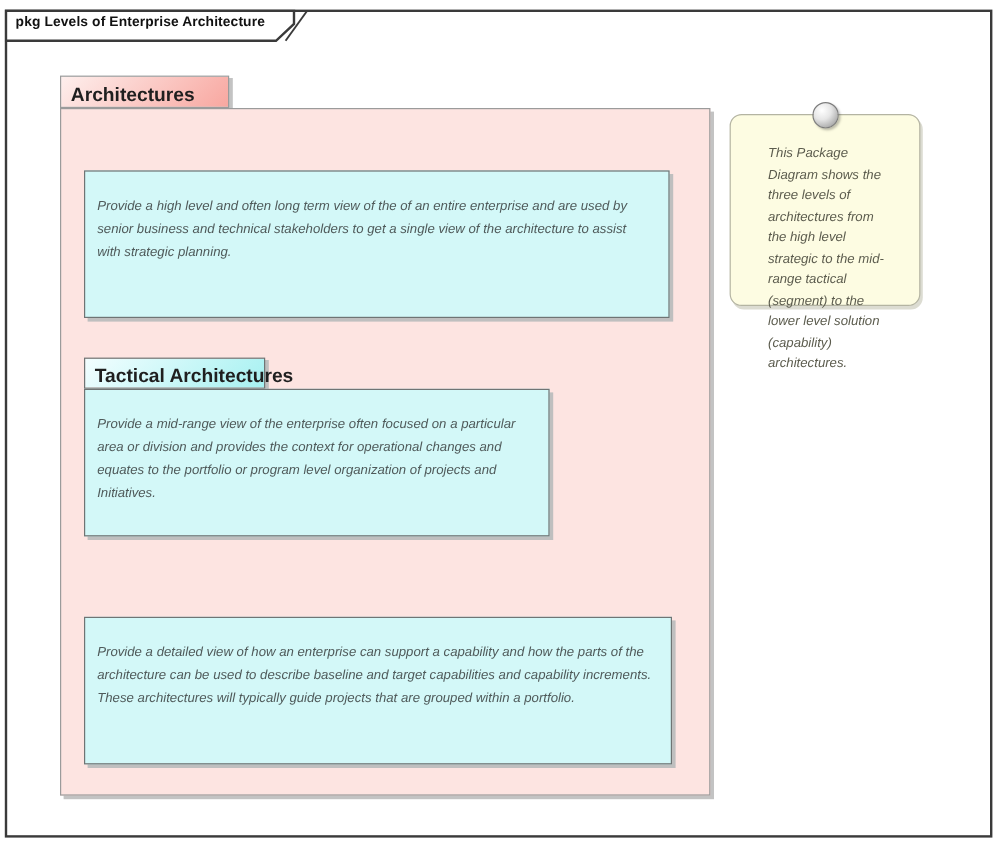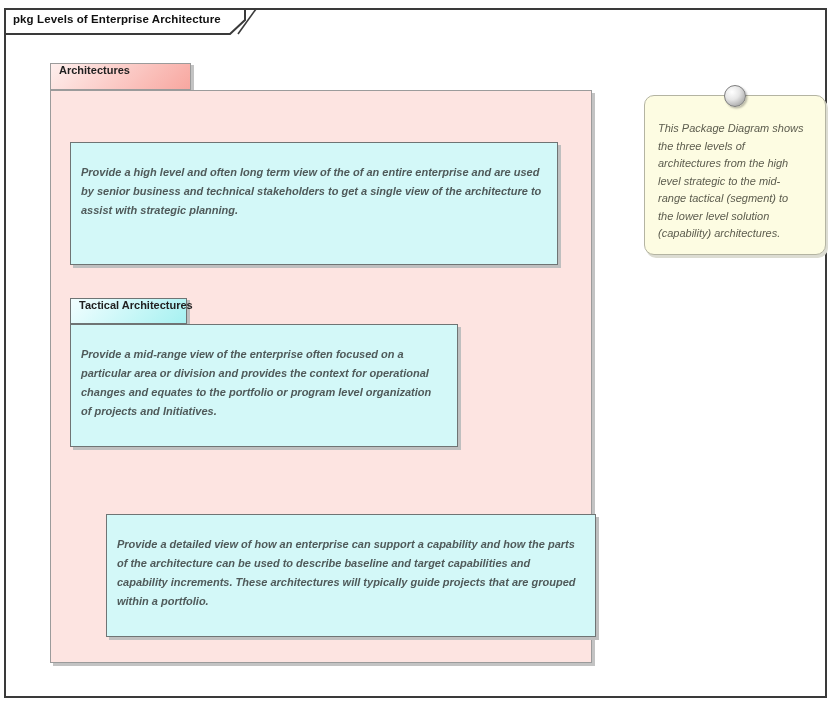--- a/index.html
+++ b/index.html
@@ -14,47 +14,48 @@
     border:2px solid #3a3a3a; background:transparent;
   }
   .frame-label { position:absolute; left:-2px; top:-2px; width:270px; height:28px; }
   .frame-label svg { position:absolute; left:0; top:0; }
   .frame-label .frame-title {
     position:absolute; left:9px; top:5px; font-size:11.5px; font-weight:bold;
     color:#111; white-space:nowrap; letter-spacing:0.1px;
   }
   
   .pkg-tab {
-    position:absolute; display:flex; align-items:flex-start; padding-left:8px;
-    font-weight:bold; font-size:11px; color:#1f1f1f; white-space:nowrap;
+    position:absolute; display:flex; align-items:flex-end; padding-left:8px;
+    font-weight:bold; font-size:16px; color:#1f1f1f; white-space:nowrap;
   }
   .pkg-tab.pink {
     background:linear-gradient(135deg,#feefed 0%,#f8a7a0 100%);
     border:1.5px solid #9b9b9b; box-shadow:3px 2px 0 #c3c3c3;
   }
   .pkg-body.pink {
     background:#fde4e1; border:1.5px solid #9b9b9b; box-shadow:3px 3px 0 #c3c3c3;
   }
   .pkg-tab.cyan {
     background:linear-gradient(135deg,#f2feff 0%,#a6f1f1 100%);
     border:1.5px solid #6f7474; box-shadow:3px 2px 0 #bfbfbf;
   }
   .pkg-body.cyan {
     background:#d3f8f8; border:1.5px solid #6f7474; box-shadow:3px 3px 0 #bfbfbf;
   }
   .pkg-body { position:absolute; }
   .desc {
     padding:20px 13px 0 10px; font-style:italic; font-size:11px;
-    line-height:19px; color:#4f5a5a;font-weight:bold;
+    line-height:19px; color:#4f5a5a;
   }
   
   .note {
-    position:absolute; left:644px; top:95px; width:182px; height:160px;
+    position:absolute; left:608px; top:95px; width:159px; height:160px;
     background:#fdfce2; border:1.5px solid #b4b4a2; border-radius:10px;
     box-shadow:2px 3px 0 #dcdcd2;
+    padding-left:18px;
   }
   .note-ball {
     position:absolute; top:-11px; left:50%; margin-left:-11px;
     width:22px; height:22px; border-radius:50%;
     background:radial-gradient(circle at 35% 30%, #ffffff 0%, #e6e6e6 40%, #aaaaaa 80%, #8b8b8b 100%);
     border:1px solid #7d7d7d; box-shadow:1.5px 1.5px 2px rgba(0,0,0,0.25);
   }
   .note-text {
     padding:24px 20px 0 13px; font-style:italic; font-size:11px;
     line-height:17.5px; color:#5c5c4e;
@@ -80,28 +81,28 @@
   </div>
   <div class="pkg-body pink" style="left:50px; top:90px; width:542px; height:573px;"></div>
 
   <div class="pkg-tab cyan" style="left:70px; top:132px; width:145px; height:42px;margin-top:14px;">
     <span>Strategic Architectures</span>
   </div>
   <div class="pkg-body cyan" style="left:70px; top:142px; width:488px; height:123px;">
     <div class="desc">Provide a high level and often long term view of the of an entire enterprise and are used by senior business and technical stakeholders to get a single view of the architecture to assist with strategic planning.</div>
   </div>
 
-  <div class="pkg-tab cyan" style="left:70px; top:298px; width:117px; height:26px;">
+  <div class="pkg-tab cyan" style="left:70px; top:298px; width:151px; height:26px;">
     <span>Tactical Architectures</span>
   </div>
   <div class="pkg-body cyan" style="left:70px; top:324px; width:388px; height:123px;">
     <div class="desc">Provide a mid-range view of the enterprise often focused on a particular area or division and provides the context for operational changes and equates to the portfolio or program level organization of projects and Initiatives.</div>
   </div>
 
-  <div class="pkg-body cyan" style="left:70px; top:514px; width:490px; height:123px;margin-left:36px;">
+  <div class="pkg-body cyan" style="left:70px; top:514px; width:490px; height:123px;">
     <div class="desc">Provide a detailed view of how an enterprise can support a capability and how the parts of the architecture can be used to describe baseline and target capabilities and capability increments. These architectures will typically guide projects that are grouped within a portfolio.</div>
   </div>
 
   <div class="note">
     <div class="note-ball"></div>
     <div class="note-text">This Package Diagram shows the three levels of architectures from the high level strategic to the mid-range tactical (segment) to the lower level solution (capability) architectures.</div>
   </div>
 
 </div>
 

